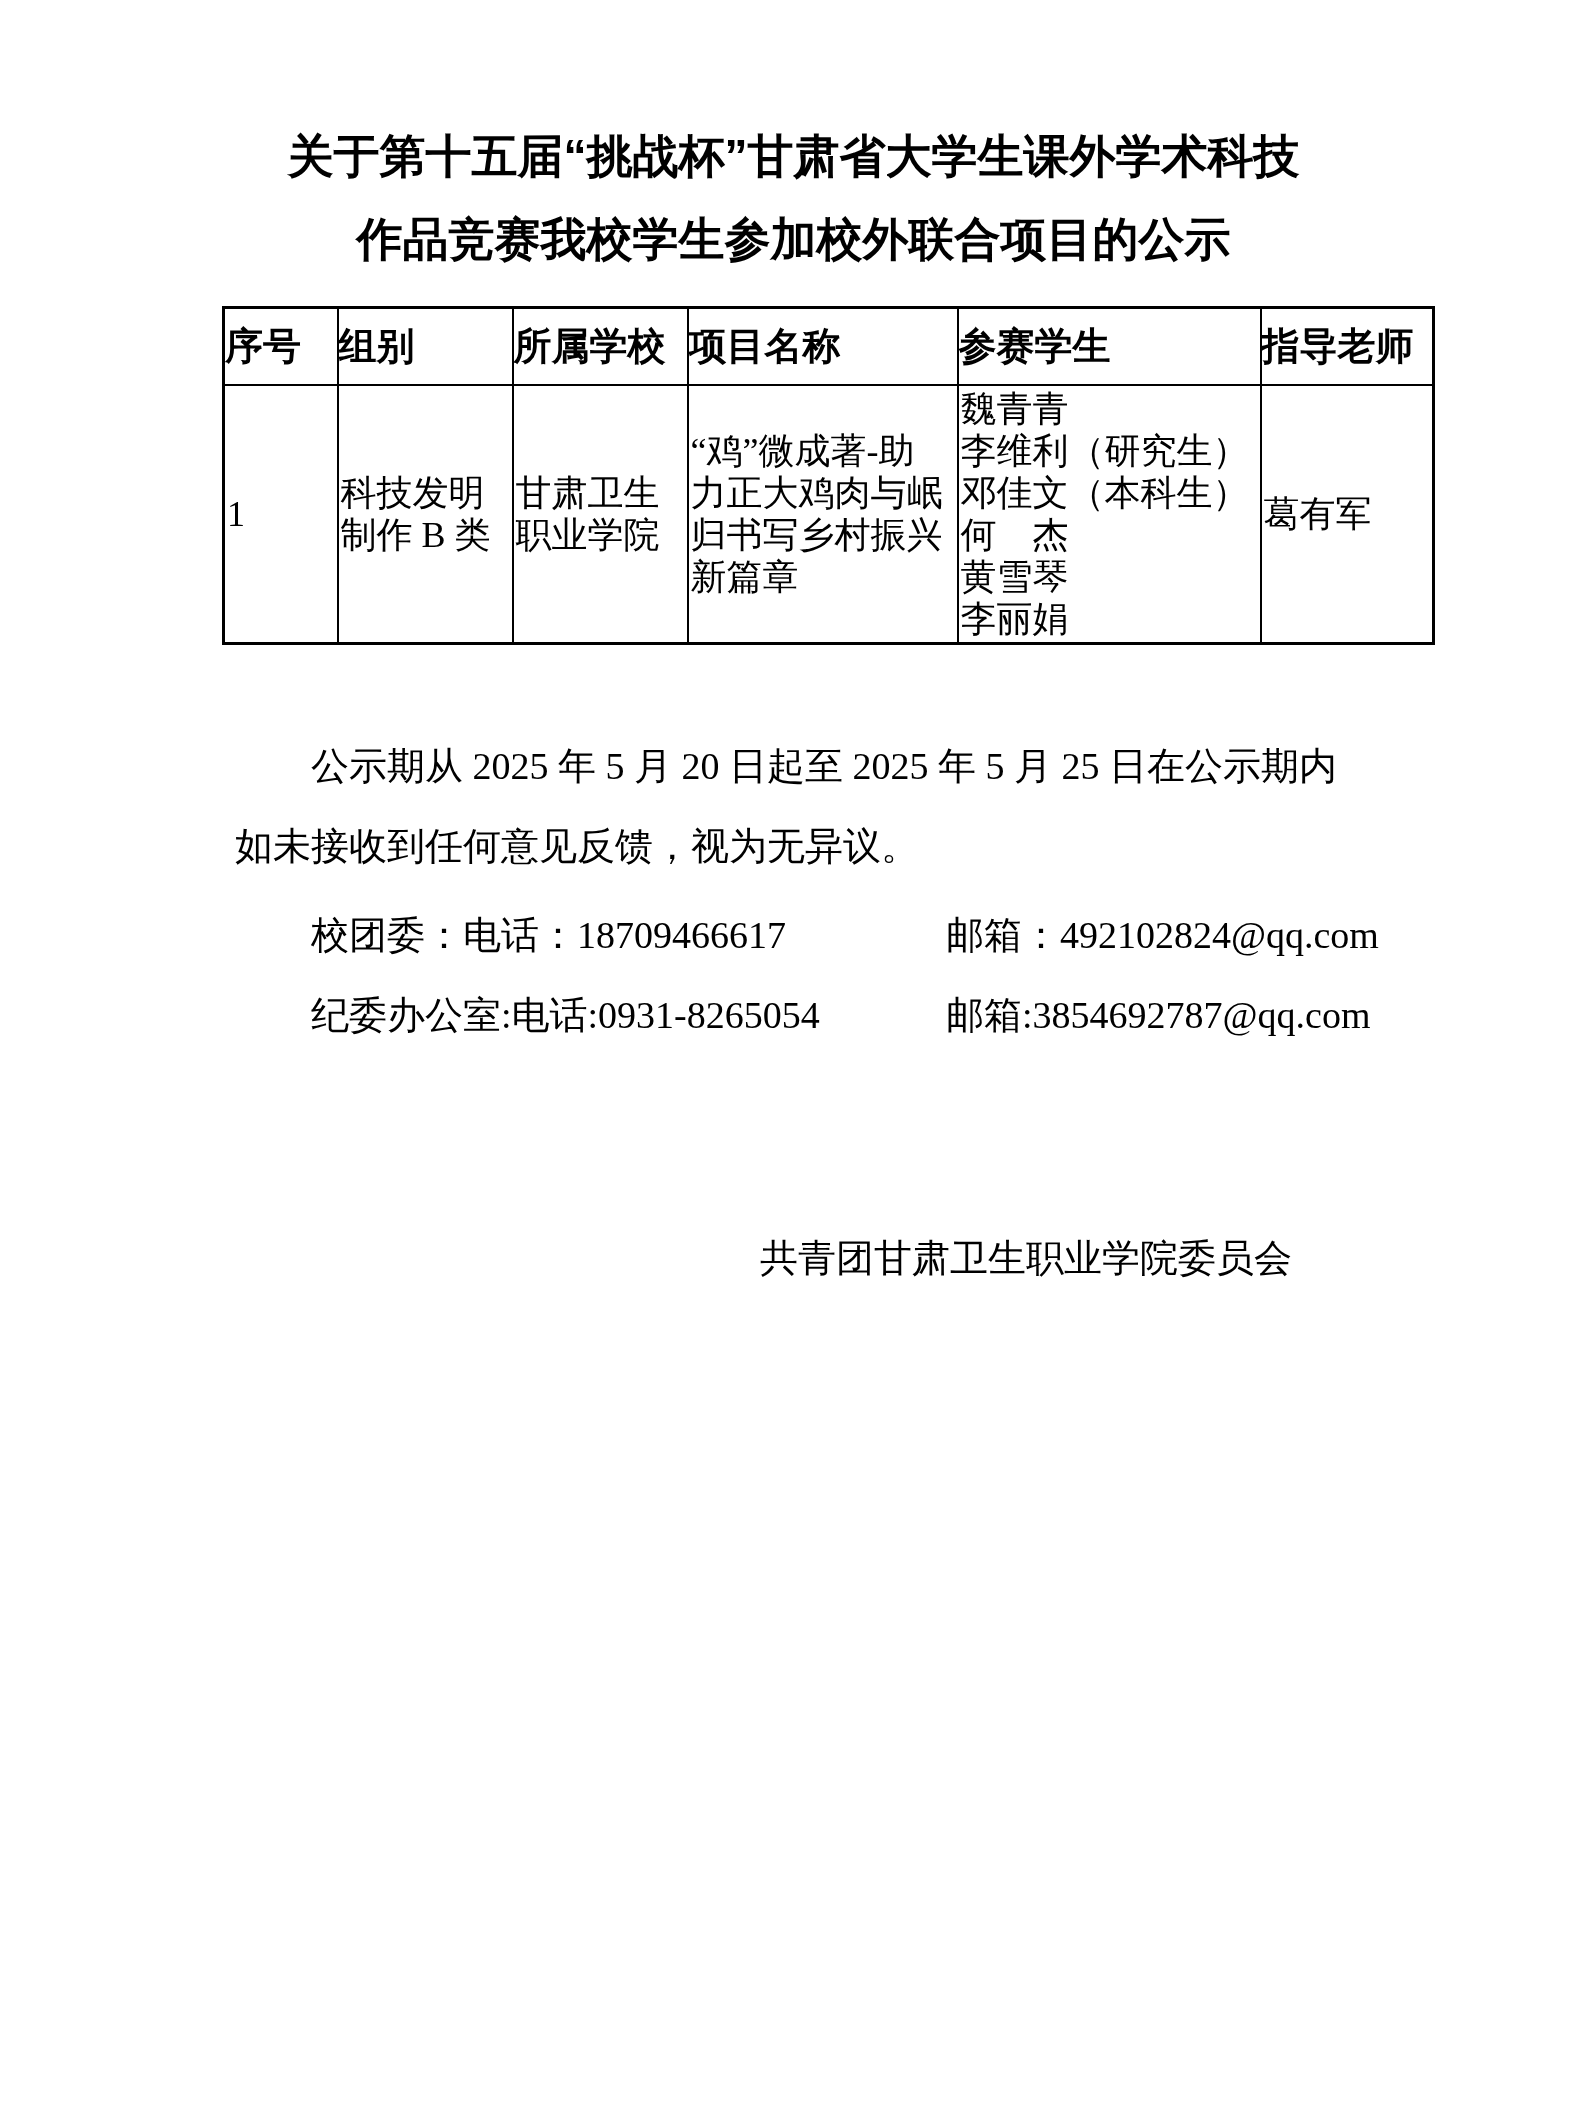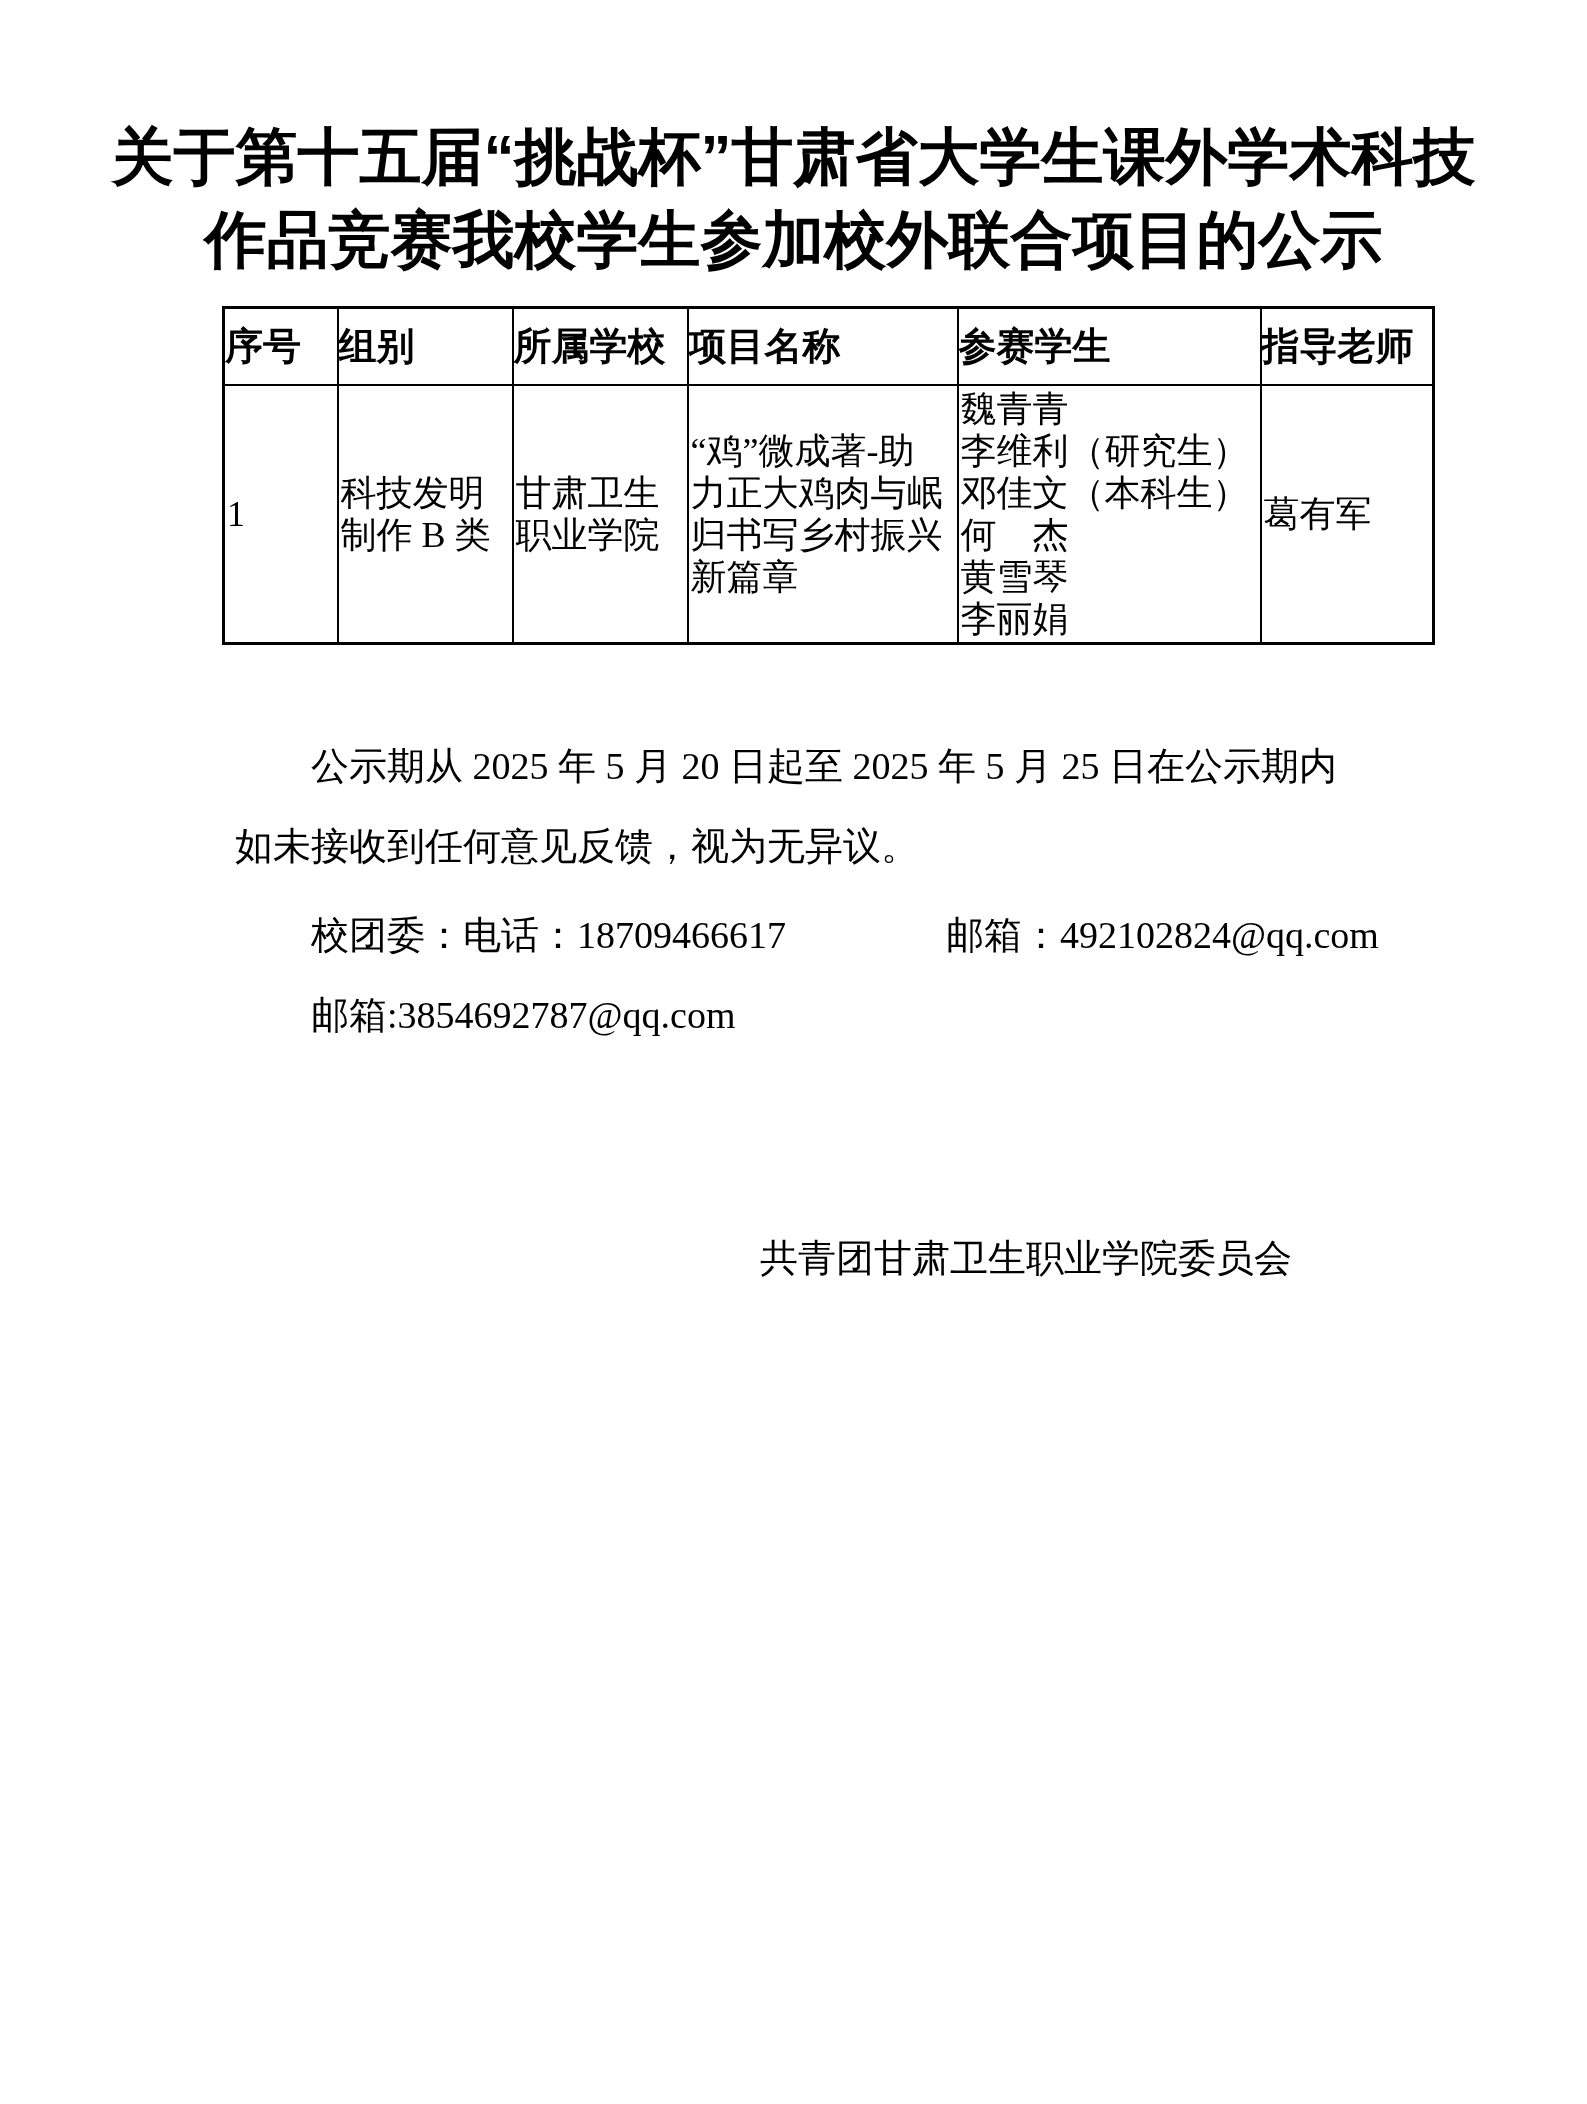--- a/index.html
+++ b/index.html
@@ -10,21 +10,21 @@
     background:#ffffff;
     color:#000;
     font-family:"Liberation Serif","DejaVu Serif",serif;
     overflow:hidden;
   }
   .doc-title {
     margin:115px 0 0 0;
     text-align:center;
     font-family:"Liberation Sans","DejaVu Sans",sans-serif;
     font-weight:bold;
-    font-size:62px;
+    font-size:46px;
     line-height:83px;
   }
   .body-block {
     margin:120px 0 0 235px;
     width:1165px;
     font-size:38px;
     line-height:80px;
   }
   .line { white-space:pre-wrap; }
   .indent { text-indent:76px; }
@@ -126,20 +126,21 @@
     <div class="line indent">公示期从 2025 年 5 月 20 日起至 2025 年 5 月 25 日在公示期内</div>
     <div class="line">如未接收到任何意见反馈，视为无异议。</div>
   </div>
 
   <div class="contacts">
     <div class="contact-row">
       <span class="c-left">校团委：电话：18709466617</span>
       <span class="c-right">邮箱：492102824@qq.com</span>
     </div>
     <div class="contact-row">
+      <span class="c-left">纪委办公室:电话:0931-8265054</span>
       <span class="c-right">邮箱:3854692787@qq.com</span>
     </div>
   </div>
 
   <div class="signature">
     <div>共青团甘肃卫生职业学院委员会</div>
   </div>
 
 </div>
 

